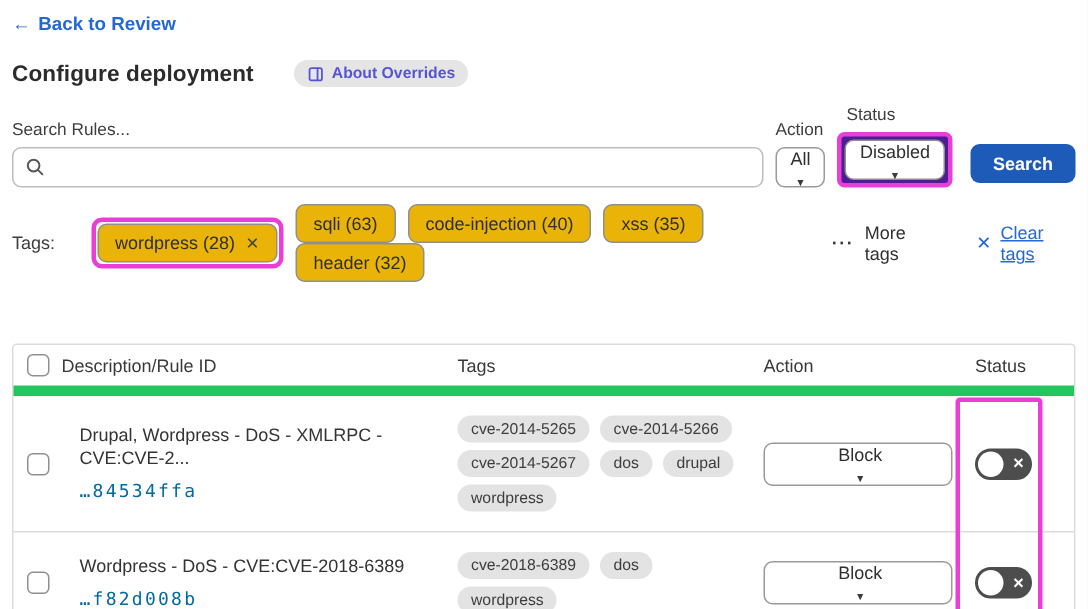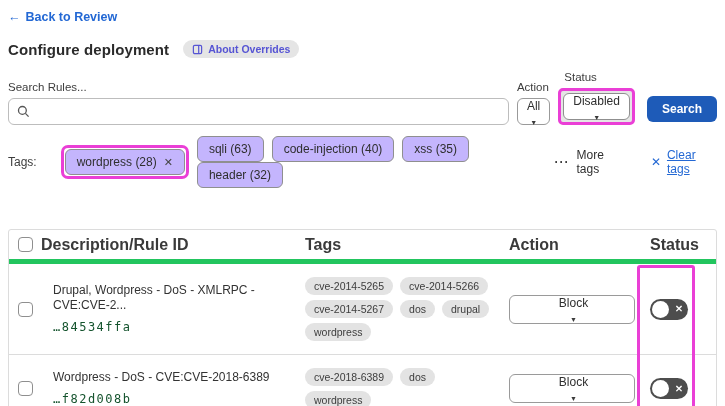--- a/index.html
+++ b/index.html
@@ -12,21 +12,21 @@
     color:#2f2f2f;
     padding:7px 8px;
     overflow:hidden;
   }
   
   .back-link {
     display:inline-flex; align-items:center; gap:5px;
     color:#2368d4; font-size:12.5px; font-weight:600;
     text-decoration:none; cursor:pointer;
   }
-  .title-row { margin-top:15px; display:flex; align-items:center; gap:14px; }
+  .title-row { margin-top:15px; display:flex; align-items:center; gap:27px; }
   .page-title { font-size:15px; font-weight:700; color:#2b2b2b; letter-spacing:.1px; }
   .about-badge {
     display:inline-flex; align-items:center; gap:5px;
     background:#e5e5e5; color:#5654d4;
     font-size:10.5px; font-weight:600;
     padding:3px 9px; border-radius:10px; cursor:pointer;
   }
   
   .filter-row { margin-top:13px; display:flex; align-items:flex-end; gap:8px; }
   .field-label { font-size:11.5px; color:#3d3d3d; margin-bottom:5px; display:block; }
@@ -35,34 +35,34 @@
     height:27px; border:1px solid #bdbdbd; border-radius:6px;
     display:flex; align-items:center; padding:0 8px; background:#fff;
   }
   .select-box {
     height:27px; border:1px solid #9a9a9a; border-radius:6px; background:#fff;
     display:flex; align-items:center; gap:6px; padding:0 9px;
     font-size:12px; color:#2f2f2f; cursor:pointer; white-space:nowrap;flex-direction:column;
   }
   .caret { font-size:7px; color:#3b3b3b; line-height:1; }
   .pink-wrap {
-    border:3px solid #ea3fd6; border-radius:5px; padding:2px; background:#e5e5e5;
+    border:3px solid #ea3fd6; border-radius:5px; padding:2px; background:#4c1d95;
   }
   .status-group .field-label { margin-left:6px; }
   .search-btn {
     height:26px; margin-bottom:3px; margin-left:4px;
     background:#1e5bb8; color:#fff; border:none; border-radius:6px;
     font-size:12px; font-weight:600; padding:0 15px; cursor:pointer;
     font-family:"Liberation Sans", sans-serif;
   }
   
   .tags-row { margin-top:11px; display:flex; align-items:center; font-size:12px; }
   .tags-label { color:#3d3d3d; margin-right:24px; }
   .tag-pill {
-    border:1px solid #8f8f8f; border-radius:6px; background:#c4b5fd;
+    border:1px solid #8f8f8f; border-radius:6px; background:#eab308;
     padding:5px 11px; font-size:12px; color:#2f2f2f; cursor:pointer;
     display:inline-flex; align-items:center; gap:7px; white-space:nowrap;
     margin-right:8px;
   }
   .pink-wrap-tag {
     border:3px solid #ea3fd6; border-radius:7px; padding:1px; margin-right:8px;
     display:inline-flex; background:#fff;
   }
   .pink-wrap-tag .tag-pill { margin-right:0; }
   .tag-x { font-size:11px; color:#454545; }
@@ -70,31 +70,31 @@
   .dots { letter-spacing:1px; font-weight:700; color:#3a3a3a; font-size:12px; }
   .clear-tags { display:inline-flex; align-items:center; gap:6px; margin-left:26px; color:#2368d4; cursor:pointer; }
   .clear-tags .label { text-decoration:underline; }
   .clear-x { font-size:12px; }
   
   .table-wrap {
     position:relative; margin-top:41px;
     border:1px solid #dcdcdc; border-radius:3px; background:#fff;
   }
   .tgrid { display:grid; grid-template-columns:32px 264px 204px 134px 1fr; align-items:center; }
-  .thead { border-bottom:5px solid #22c55e; height:34px; font-weight:700; font-size:16px; color:#3a3a3a; }
+  .thead { border-bottom:7px solid #22c55e; height:34px; font-weight:400; font-size:12px; color:#3a3a3a; }
   .trow  { border-bottom:1px solid #dcdcdc; padding:13px 0; align-items:center; }
   .trow:last-child { border-bottom:none; }
   .cb {
     width:15px; height:15px; border:1.5px solid #8f8f8f; border-radius:4px;
     background:#fff; margin-left:9px; cursor:pointer;
   }
   .desc-cell { font-size:12px; color:#333; line-height:1.25; padding-right:14px;margin-left:12px; }
   .rule-id {
     font-family:"DejaVu Sans Mono", monospace;
-    font-size:12px; letter-spacing:1.5px; margin-top:7px; color:#14532d;
+    font-size:12px; letter-spacing:1.5px; margin-top:7px; color:#0369a1;
   }
   .tags-cell { display:flex; flex-wrap:wrap; gap:5px 7px; padding-right:16px; }
   .mini-tag {
     background:#e3e3e3; color:#3d3d3d; font-size:10.5px;
     padding:3px 9px; border-radius:9px; white-space:nowrap;
   }
   .action-cell .select-box { width:126px; height:29px; justify-content:space-between;padding-left:12px; }
   .status-cell { padding-left:7px; }
   .toggle {
     position:relative; width:38px; height:21px;

